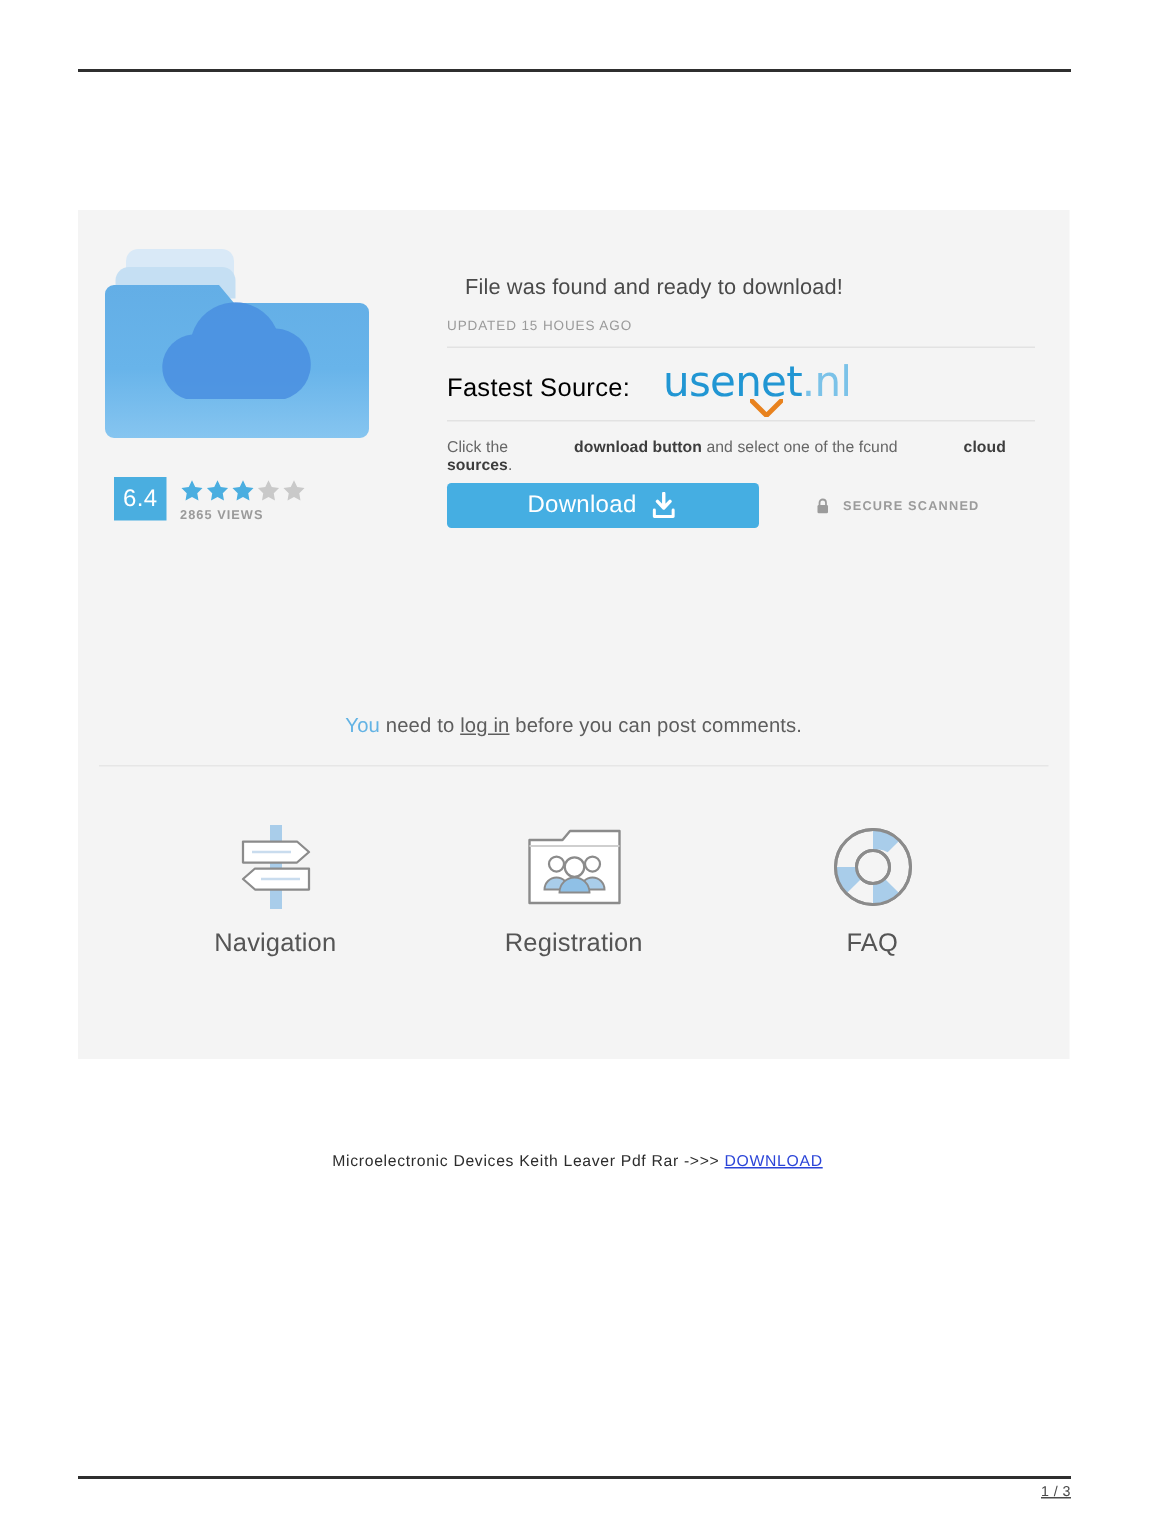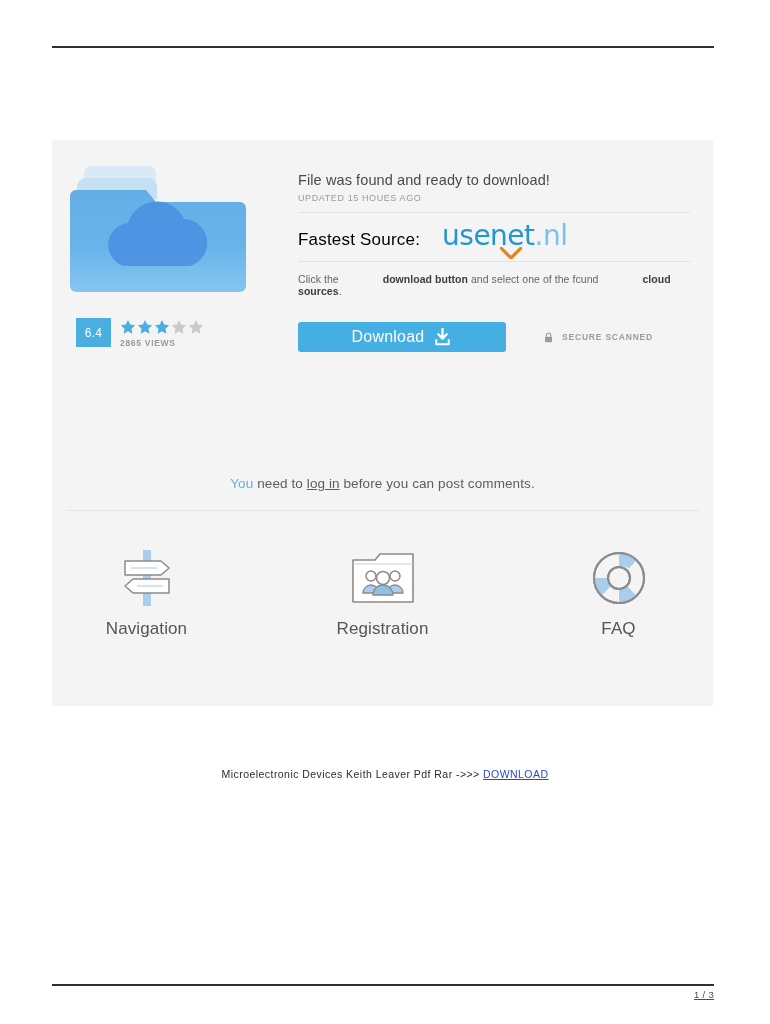--- a/index.html
+++ b/index.html
@@ -60,21 +60,21 @@
   #info-col {
     position: absolute;
     left: 246px;
     top: 32px;
     width: 392px;
   }
   #headline {
     font-size: 14.5px;
     color: #4a4a4a;
     letter-spacing: .1px;
-    margin: 0;
+    margin: 12px;
     font-weight: normal;
   }
   #updated {
     font-size: 9px;
     color: #9a9a9a;
     letter-spacing: .6px;
     margin: 5px 0 0 0;
   }
   .thin-divider {
     height: 0;
@@ -122,21 +122,21 @@
     left: 24px;
     top: 178px;
     display: flex;
     align-items: flex-start;
   }
   #score-badge {
     width: 35px;
     height: 29px;
     background: #4aaee0;
     color: #ffffff;
-    font-size: 12px;
+    font-size: 16px;
     display: flex;
     align-items: center;
     justify-content: center;
     letter-spacing: .3px;
   }
   #stars-wrap { margin-left: 9px; padding-top: 1px; }
   #stars { display: flex; gap: 1px; }
   #views {
     font-size: 8.5px;
     color: #9a9a9a;
@@ -205,21 +205,21 @@
     border-top: 1px solid #e6e6e6;
   }
 
   
   #shortcut-row {
     position: absolute;
     left: 0; right: 0;
     top: 405px;
     display: flex;
     justify-content: center;
-    gap: 106px;
+    gap: 69px;
   }
   .shortcut {
     width: 130px;
     text-align: center;
     cursor: pointer;
   }
   .shortcut .glyph {
     height: 66px;
     display: flex;
     align-items: center;

